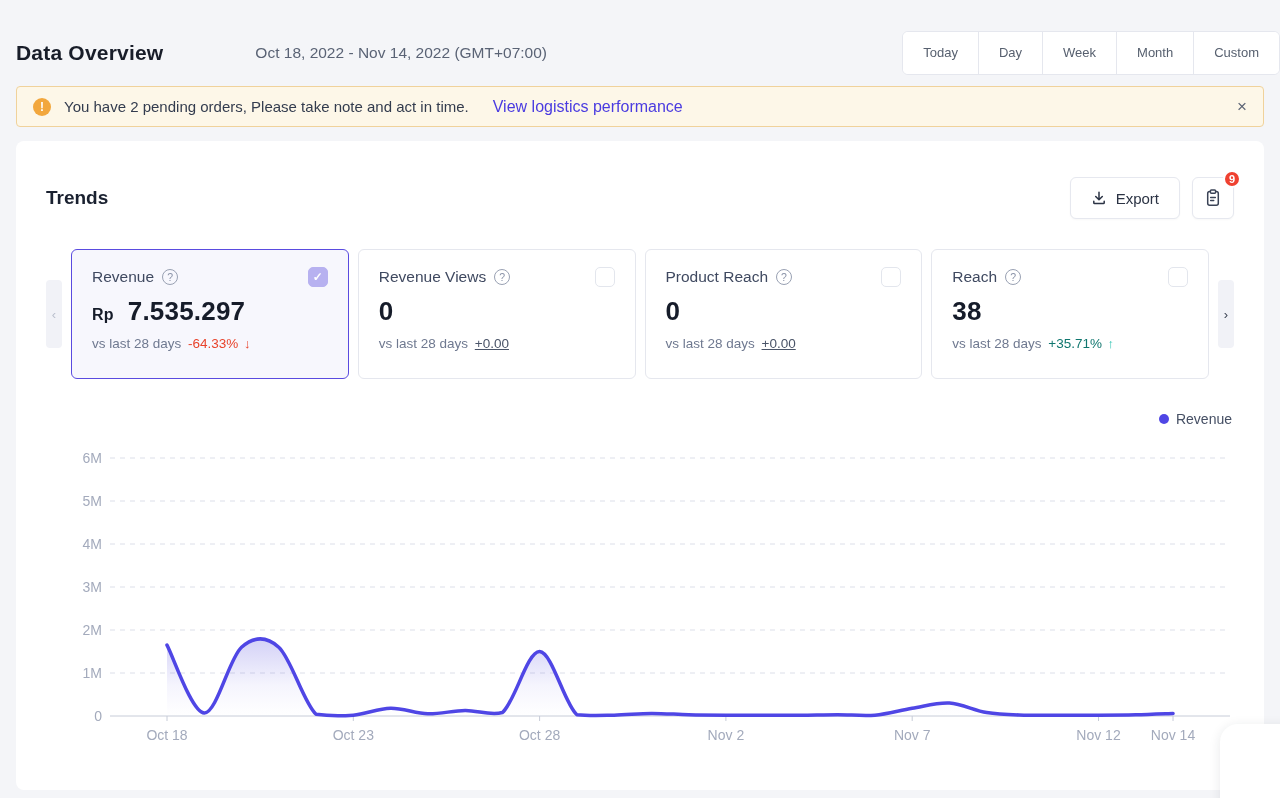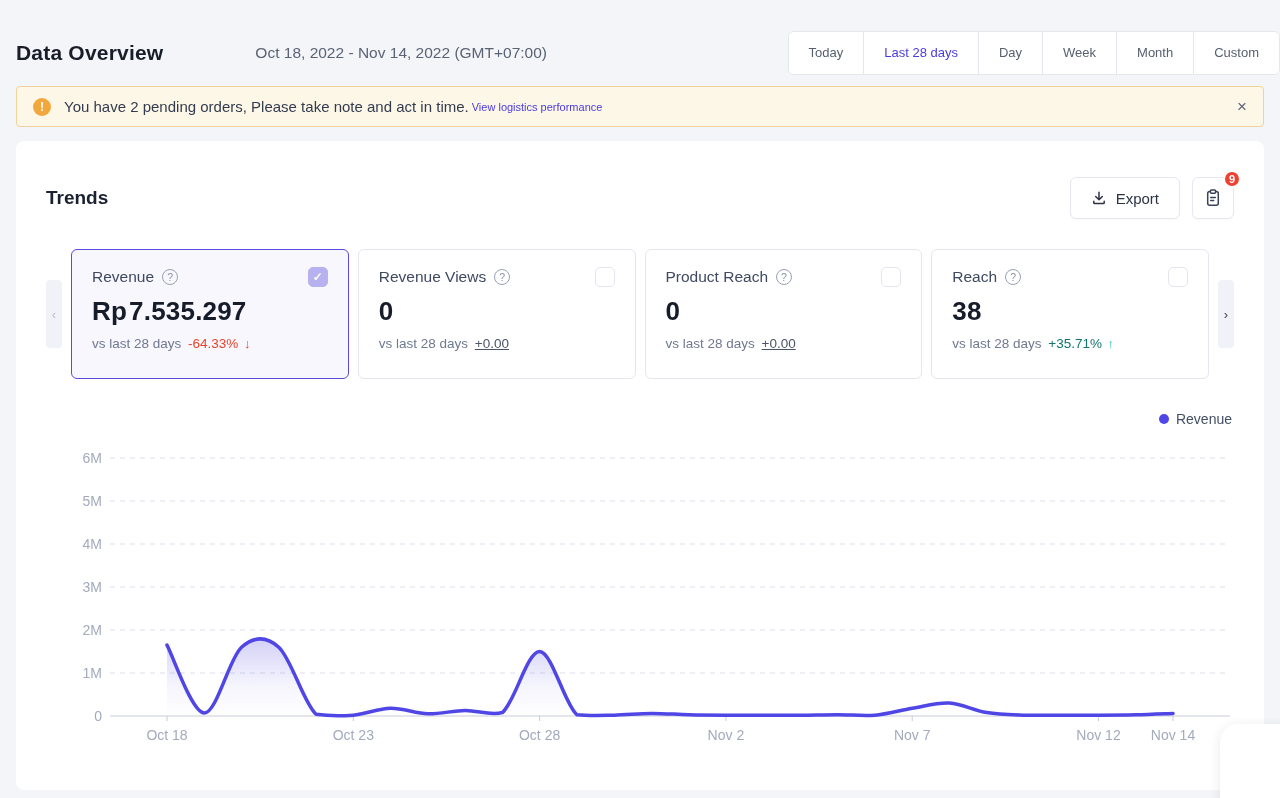--- a/index.html
+++ b/index.html
@@ -18,21 +18,21 @@
   .seg button:first-child{border-left:none;}
   .seg button.active{color:#4a3be0;font-weight:500;}
 
   
   .banner{margin:0 16px;height:41px;display:flex;align-items:center;padding:0 16px;
     background:#fdf7e8;border:1px solid #f0d29b;border-radius:4px;}
   .warn-ico{width:18px;height:18px;border-radius:50%;background:#f2a73d;color:#fff;
     font-size:12px;font-weight:700;display:flex;align-items:center;justify-content:center;
     margin-right:13px;flex:none;}
   .banner-msg{font-size:15px;color:#333c4e;}
-  .banner-link{font-size:11px;color:#4a3be0;margin-left:3px;text-decoration:none;cursor:pointer;}
+  .banner-link{font-size:16px;color:#4a3be0;margin-left:24px;text-decoration:none;cursor:pointer;}
   .banner-close{margin-left:auto;font-size:17px;color:#5d6575;cursor:pointer;line-height:1;}
 
   
   .main-card{margin:14px 16px 0;background:#fff;border-radius:8px;height:649px;
     padding:36px 30px 0;position:relative;}
   .trends-head{display:flex;align-items:center;height:42px;}
   .section-title{margin:0;font-size:19px;font-weight:700;color:#1a2130;}
   .head-actions{margin-left:auto;display:flex;align-items:center;gap:12px;}
   .btn{display:flex;align-items:center;gap:9px;height:42px;padding:0 20px;background:#fff;
     border:1px solid #e6e8ef;border-radius:6px;font-size:15px;color:#2b3344;cursor:pointer;
@@ -53,21 +53,21 @@
     padding:17px 20px 0;cursor:pointer;min-width:0;}
   .mcard.selected{border-color:#5a4be0;background:#f7f7fd;}
   .mrow1{display:flex;align-items:center;gap:8px;}
   .mlabel{font-size:15.5px;color:#3f4960;}
   .help{width:16px;height:16px;border-radius:50%;border:1px solid #99a1b3;color:#8a93a8;
     font-size:10.5px;display:inline-flex;align-items:center;justify-content:center;flex:none;}
   .cbox{margin-left:auto;width:20px;height:20px;border-radius:5px;background:#fff;
     border:1.5px solid #e3e6ed;flex:none;display:flex;align-items:center;justify-content:center;}
   .cbox.checked{background:#b7b1f0;border-color:#b7b1f0;color:#fff;font-size:12px;font-weight:700;}
   .mvalue{margin-top:9px;font-size:26px;font-weight:700;color:#161c2a;letter-spacing:.2px;}
-  .mvalue .prefix{font-size:26px;margin-right:2px;}
+  .mvalue .prefix{font-size:16px;margin-right:14px;}
   .mcompare{margin-top:9px;font-size:13.5px;color:#6f7990;white-space:nowrap;}
   .chg{font-weight:500;margin-left:3px;}
   .chg.down{color:#e8432c;}
   .chg.up{color:#0f766e;margin-top:36px;}
   .chg.neutral{color:#4a5468;text-decoration:underline;}
   .arrow{font-weight:700;margin-left:2px;font-size:13px;}
   .arrow.down{color:#e8432c;}
   .arrow.up{color:#2fc4b2;}
 
   
@@ -82,21 +82,20 @@
     background:#fff;border-radius:18px;box-shadow:0 2px 12px rgba(30,35,45,.10);}
 </style>
 </head>
 <body>
 
 <div class="topbar">
   <div class="page-title">Data Overview</div>
   <div class="date-range">Oct 18, 2022 - Nov 14, 2022 (GMT+07:00)</div>
   <div class="seg">
       <button>Today</button>
-      <button class="active">Last 28 days</button>
       <button>Day</button>
       <button>Week</button>
       <button>Month</button>
       <button>Custom</button>
     </div>
 </div>
 
 <div class="banner">
   <div class="warn-ico">!</div>
   <div class="banner-msg">You have 2 pending orders, Please take note and act in time.</div>

